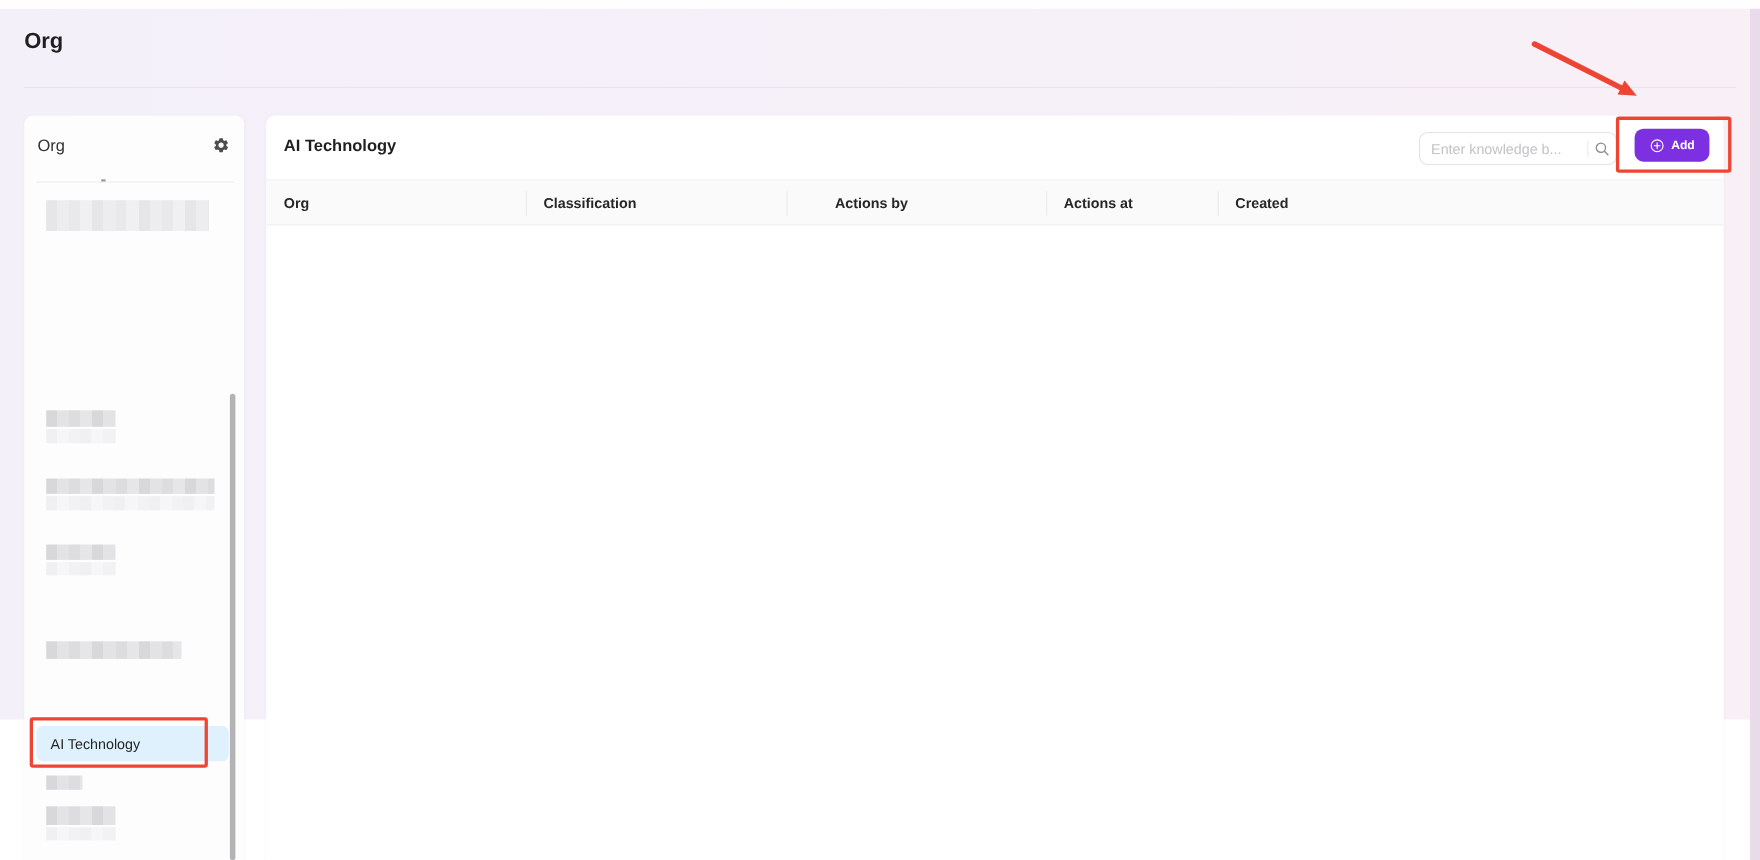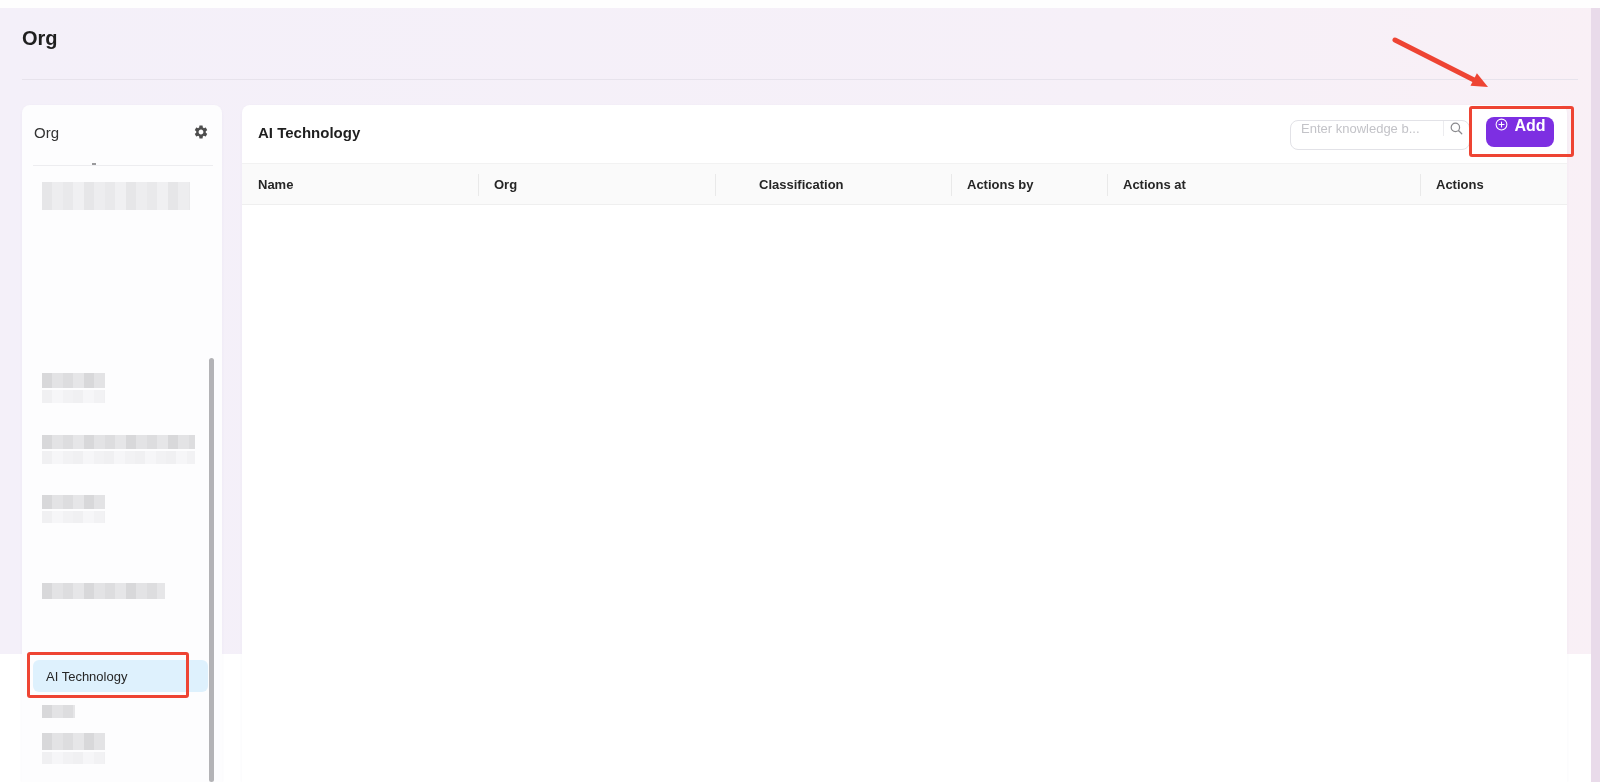--- a/index.html
+++ b/index.html
@@ -35,31 +35,31 @@
 
   .sidebar-scrollbar { position:absolute; left:187px; top:253px; width:5px; height:424px;
     background:#b3b3b6; border-radius:3px; }
 
   
   .main { position:absolute; left:242px; top:105px; width:1325px; height:677px;
     background:#ffffff; border-radius:8px 8px 0 0; box-shadow:0 1px 3px rgba(120,100,160,0.06); }
   .main-title { position:absolute; left:16px; top:19px; font-size:15px; font-weight:600; color:#1f1f1f; }
 
   .search-group { position:absolute; left:1048px; top:15px; width:180px; height:30px;
-    border:1px solid #e2e2e7; border-radius:8px; background:#fff; display:flex; align-items:flex-start; }
+    border:1px solid #e2e2e7; border-radius:8px; background:#fff; display:flex; align-items:center; }
   .search-input { flex:1; border:none; outline:none; background:transparent;
     font-family:"Liberation Sans", sans-serif; font-size:13px; color:#333; padding:0 10px; min-width:0; }
   .search-input::placeholder { color:#c3c3c8; }
   .search-btn { width:26px; display:flex; align-items:center; justify-content:center;
     border-left:1px solid #ececef; cursor:pointer; }
 
   .add-btn { position:absolute; left:1244px; top:12px; width:68px; height:30px;
     background:#7d2fe2; border:none; border-radius:8px; color:#fff; cursor:pointer;
-    display:flex; align-items:flex-start; justify-content:center; gap:5px;
-    font-family:"Liberation Sans", sans-serif; font-size:16px; font-weight:700; }
+    display:flex; align-items:center; justify-content:center; gap:5px;
+    font-family:"Liberation Sans", sans-serif; font-size:11px; font-weight:700; }
 
   .table-header { position:absolute; left:0; top:58px; width:1325px; height:42px;
     background:#fafafa; border-top:1px solid #f2f2f2; border-bottom:1px solid #efefef;
     display:flex; align-items:center; }
   .th { position:relative; height:100%; display:flex; align-items:center; padding-left:16px;
     font-size:13px; font-weight:700; color:#262626; }
   .th:nth-child(1){ width:236px; } .th:nth-child(2){ width:237px; }
   .th:nth-child(3){ width:236px;padding-left:44px; } .th:nth-child(4){ width:156px; }
   .th:nth-child(5){ width:313px; } .th:nth-child(6){ width:147px; }
   .th + .th::before { content:""; position:absolute; left:0; top:10px; width:1px; height:22px; background:#e9e9e9; }
@@ -134,26 +134,25 @@
     <button class="add-btn">
       <svg width="15" height="15" viewBox="0 0 20 20">
         <circle cx="10" cy="10" r="7.2" fill="none" stroke="#ffffff" stroke-width="1.4"></circle>
         <line x1="10" y1="6.6" x2="10" y2="13.4" stroke="#ffffff" stroke-width="1.4" stroke-linecap="round"></line>
         <line x1="6.6" y1="10" x2="13.4" y2="10" stroke="#ffffff" stroke-width="1.4" stroke-linecap="round"></line>
       </svg>
       <span>Add</span>
     </button>
 
     <div class="table-header">
-      <div class="th">Name</div>
       <div class="th">Org</div>
       <div class="th">Classification</div>
       <div class="th">Actions by</div>
       <div class="th">Actions at</div>
-      <div class="th">Actions</div>
+      <div class="th">Created</div>
     </div>
 
   </div>
 
   <div class="anno-box anno-box-add"></div>
   <div class="anno-box anno-box-item"></div>
   <div class="anno-arrow">
     <svg width="140" height="65" viewBox="0 0 140 65">
       <line x1="35" y1="10" x2="116" y2="51" stroke="#ee4433" stroke-width="5" stroke-linecap="round"></line>
       <polygon points="128,57 110.5,55.8 116.9,43.2" fill="#ee4433"></polygon>

